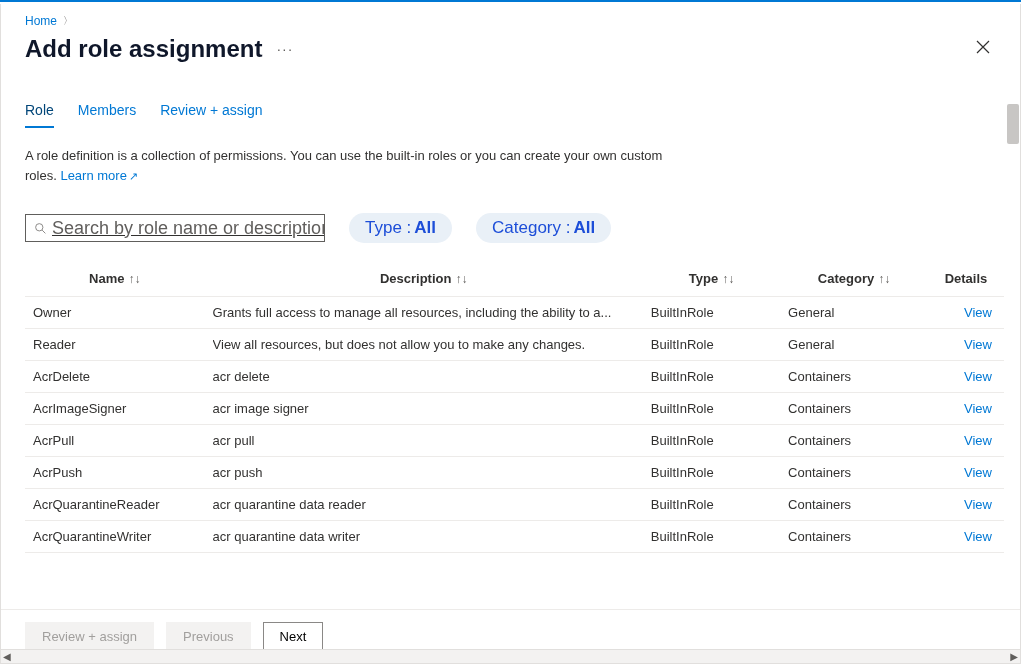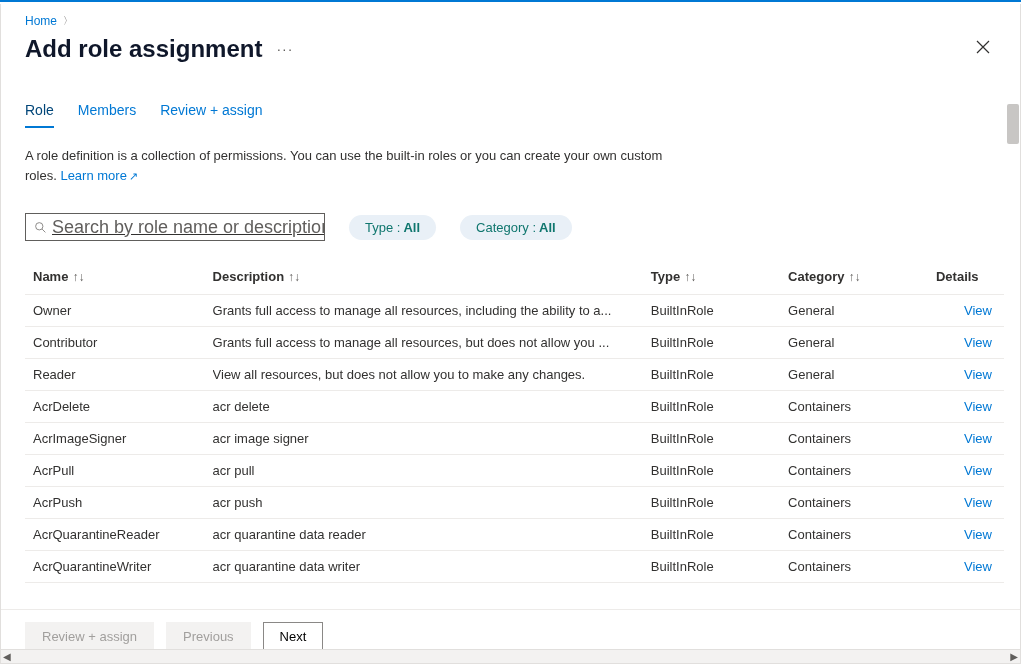--- a/index.html
+++ b/index.html
@@ -136,37 +136,37 @@
       font-family: inherit;
       color: #323130;
       background: transparent;
       text-decoration: underline;
     }
     .search-box input::placeholder { color: #605e5c; }
     .pill {
       background: #e9f0f7;
       border-radius: 16px;
       padding: 5px 16px;
-      font-size: 13px;
-      color: #0f766e;
+      font-size: 17px;
+      color: #1d4ed8;
       cursor: pointer;
       display: inline-flex;
       align-items: center;
       justify-content: flex-end;
     }
     .pill b { font-weight: 600; margin-left: 3px; }
     
     .tbl {
       margin-top: 18px;
       width: 100%;
       border-collapse: collapse;
       font-size: 13px;
     }
     .tbl th {
-      text-align: left;
+      text-align: center;
       font-weight: 600;
       font-size: 13px;
       color: #323130;
       padding: 10px 8px;
       border-bottom: 1px solid #edebe9;
       white-space: nowrap;
     }
     .sort-icon { color: #605e5c; font-size: 12px; margin-left: 4px; }
     .tbl td {
       padding: 8px 8px;
@@ -295,29 +295,20 @@
           <tr>
             <td>Owner</td>
             <td>
               <span class="col-desc-cell">Grants full access to manage all resources, including the ability to a...</span>
             </td>
             <td>BuiltInRole</td>
             <td>General</td>
             <td><a>View</a></td>
           </tr>
           <tr>
-            <td>Contributor</td>
-            <td>
-              <span class="col-desc-cell">Grants full access to manage all resources, but does not allow you ...</span>
-            </td>
-            <td>BuiltInRole</td>
-            <td>General</td>
-            <td><a>View</a></td>
-          </tr>
-          <tr>
             <td>Reader</td>
             <td>
               <span class="col-desc-cell">View all resources, but does not allow you to make any changes.</span>
             </td>
             <td>BuiltInRole</td>
             <td>General</td>
             <td><a>View</a></td>
           </tr>
           <tr>
             <td>AcrDelete</td>

